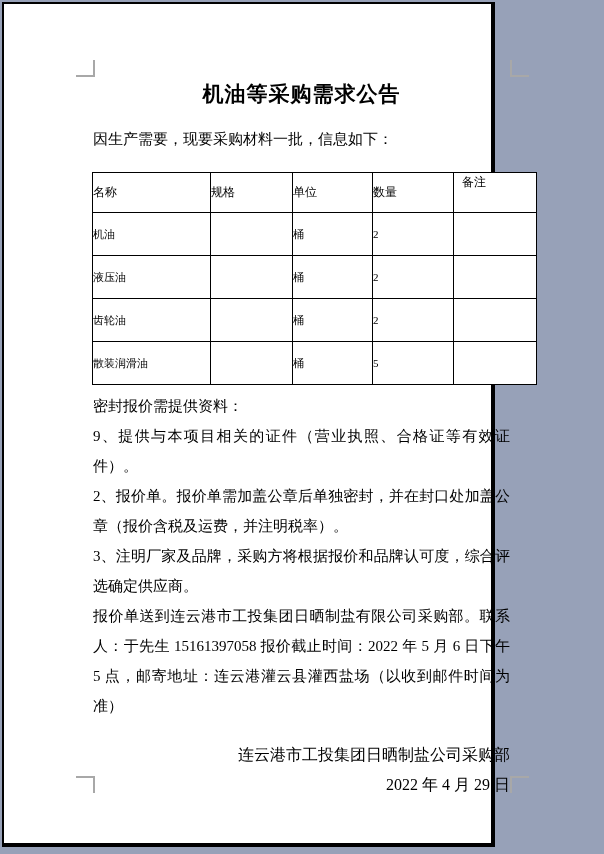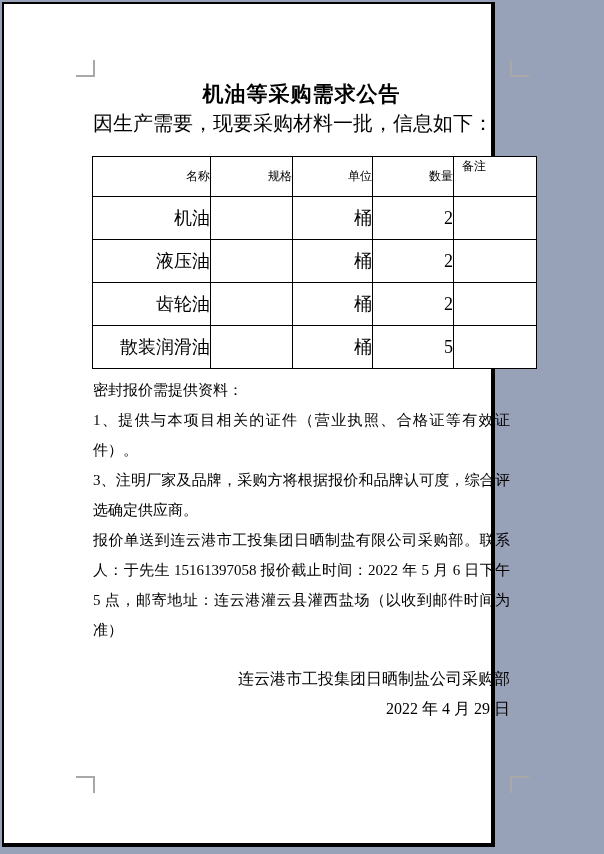--- a/index.html
+++ b/index.html
@@ -34,43 +34,43 @@
   }
   .doc-title {
     margin-top: 76px;
     font-size: 21px;
     line-height: 28px;
     font-weight: bold;
     text-align: center;
     letter-spacing: 1px;
   }
   .intro {
-    margin-top: 0;
-    font-size: 20px;
+    margin-top: 16px;
+    font-size: 15px;
     line-height: 30px;
   }
   table.req {
     margin-top: 18px;
     margin-left: -1px;
     border-collapse: collapse;
     table-layout: fixed;
     width: 444px;
     background: #fff;
   }
   table.req th, table.req td {
     border: 1px solid #000;
-    text-align: right;
+    text-align: left;
     vertical-align: middle;
     font-weight: normal;
     overflow: hidden;
   }
   table.req thead tr { height: 40px; }
   table.req tbody tr { height: 43px; }
   table.req th { font-size: 12px; }
-  table.req td { font-size: 18px; }
+  table.req td { font-size: 11px; }
   table.req th.note-h {
     text-align: left;
     vertical-align: top;
     padding: 1px 0 0 8px;
   }
   .paras { margin-top: 6px; }
   .paras p {
     font-size: 15px;
     line-height: 30px;
     text-align: justify;
@@ -142,21 +142,22 @@
           <td></td>
           <td>桶</td>
           <td>5</td>
           <td></td>
         </tr>
       </tbody>
     </table>
 
     <div class="paras">
       <p>密封报价需提供资料：</p>
-      <p>1、提供与本项目相关的证件（营业执照、合格证等有效证件）。</p>
+      <p>9、提供与本项目相关的证件（营业执照、合格证等有效证件）。</p>
+      <p>2、报价单。报价单需加盖公章后单独密封，并在封口处加盖公章（报价含税及运费，并注明税率）。</p>
       <p>3、注明厂家及品牌，采购方将根据报价和品牌认可度，综合评选确定供应商。</p>
       <p>报价单送到连云港市工投集团日晒制盐有限公司采购部。联系人：于先生 15161397058 报价截止时间：2022 年 5 月 6 日下午 5 点，邮寄地址：连云港灌云县灌西盐场（以收到邮件时间为准）</p>
     </div>
 
     <div class="signature">
       <div>连云港市工投集团日晒制盐公司采购部</div>
       <div>2022 年 4 月 29 日</div>
     </div>
 
   </div>

